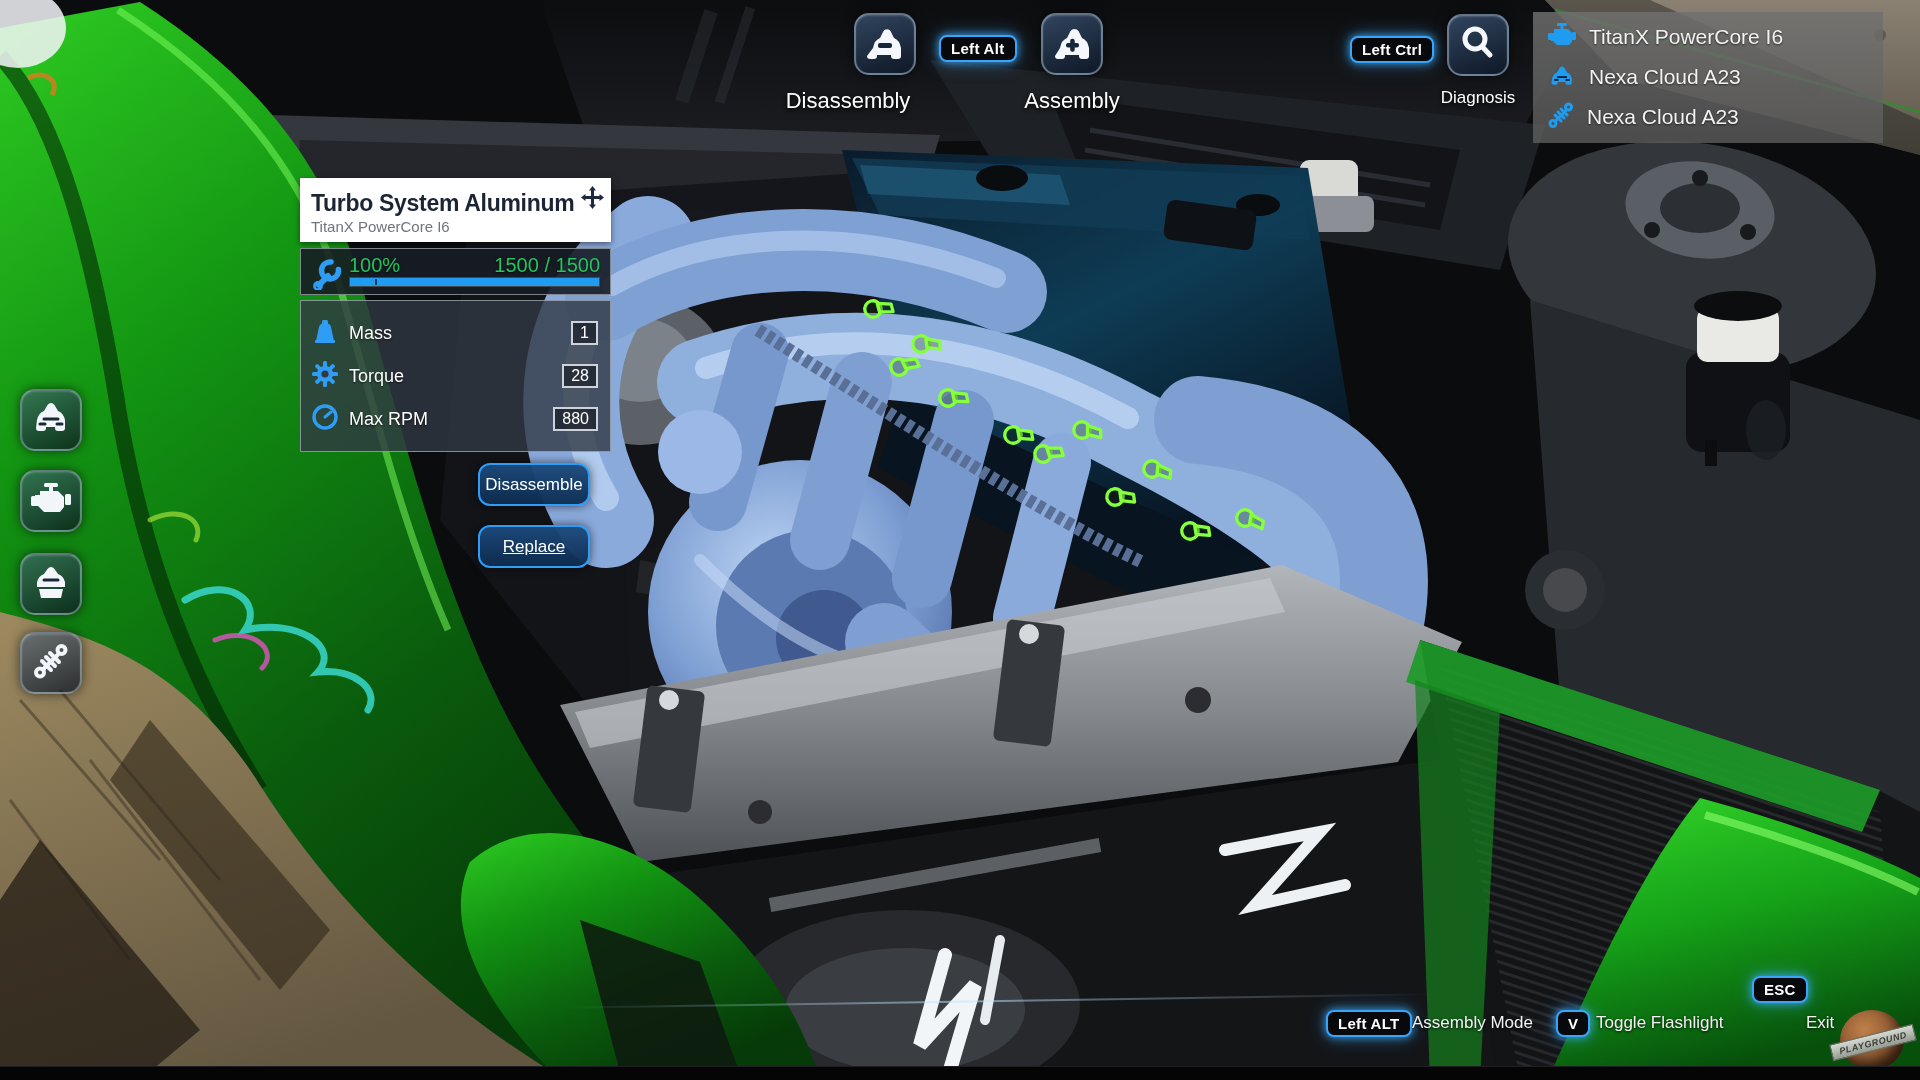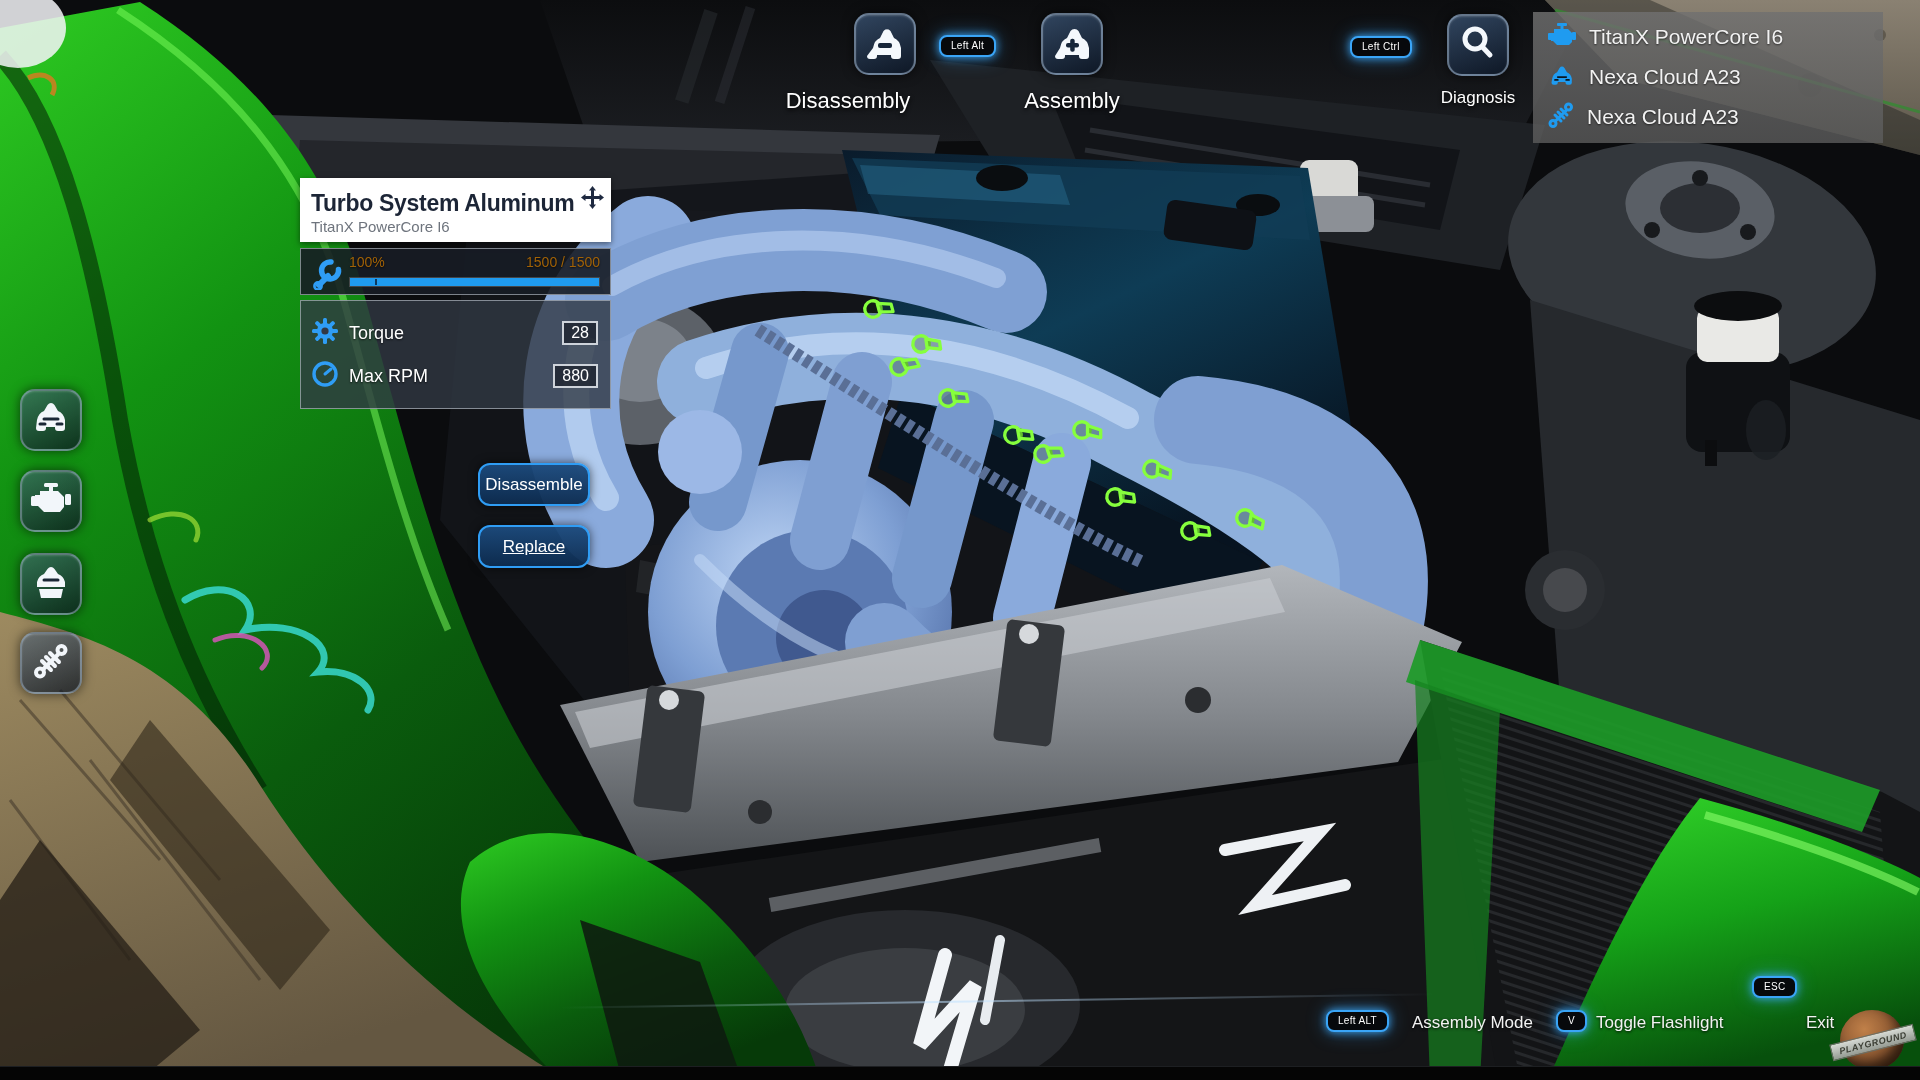--- a/index.html
+++ b/index.html
@@ -6,22 +6,22 @@
   html,body { background:#000; }
   .stage {
     position:relative; width:1920px; height:1080px; overflow:hidden;
     font-family:"Liberation Sans", sans-serif; background:#0a0b0d;
   }
   .scene { position:absolute; inset:0; }
 
   
   .keycap {
     position:absolute; display:inline-block; background:#07090c;
-    border:2px solid #3aa5f7; border-radius:8px; color:#fff; font-weight:400;
-    font-size:10px; line-height:1; padding:4px 10px; white-space:nowrap;
+    border:2px solid #3aa5f7; border-radius:8px; color:#fff; font-weight:700;
+    font-size:15px; line-height:1; padding:4px 10px; white-space:nowrap;
     box-shadow:0 0 9px rgba(58,165,247,.95), 0 0 20px rgba(58,165,247,.45);
     letter-spacing:.3px; z-index:30;
   }
 
   
   .tool-btn {
     position:absolute; width:62px; height:62px; border-radius:15px;
     background:linear-gradient(160deg, rgba(52,74,102,.92), rgba(14,24,39,.94));
     border:2px solid rgba(165,188,212,.55);
     box-shadow:0 0 12px rgba(0,0,0,.65), inset 0 1px 2px rgba(255,255,255,.18);
@@ -62,21 +62,21 @@
     display:flex; align-items:center; gap:7px; border:2px solid #ae2ed1;
     background:#230a2e; border-radius:13px; padding:3px 9px 3px 11px;
     color:#fff; font-size:13px; font-weight:700; letter-spacing:.4px;
     box-shadow:0 0 6px rgba(174,46,209,.4);
   }
   .sec-condition {
     margin-top:6px; height:47px; background:rgba(23,28,37,.9); padding:5px 10px 6px 8px;
   }
   .cond-wrench { position:absolute; left:9px; top:9px; }
   .cond-row { display:flex; justify-content:space-between; padding-left:40px; }
-  .cond-pct, .cond-val { color:#a16207; font-size:14px; text-shadow:0 1px 2px rgba(0,0,0,.7);text-align:right; }
+  .cond-pct, .cond-val { color:#22c55e; font-size:20px; text-shadow:0 1px 2px rgba(0,0,0,.7);text-align:right; }
   .cond-track {
     position:absolute; left:48px; right:10px; bottom:7px; height:10px;
     background:rgba(4,7,11,.85); border:1px solid rgba(255,255,255,.25);
   }
   .cond-fill { height:100%; background:#1f9bf0; position:relative; }
   .cond-tick { position:absolute; left:10%; top:1px; bottom:1px; width:2px; background:rgba(10,40,70,.85); }
   .sec-stats {
     margin-top:5px; background:rgba(49,56,67,.8); padding:16px 12px 16px 10px;
     display:flex; flex-direction:column; gap:11px;
   }
@@ -458,20 +458,33 @@
         <div class="cond-fill" style="width: 100%;"></div>
         <div class="cond-tick"></div>
       </div>
     </div>
 
     <div class="card-section sec-stats">
       <div class="stat-row">
         <span>
           <svg width="28" height="28" viewBox="0 0 28 28">
             <g fill="#2f9df5">
+              <rect x="11" y="3" width="6" height="5" rx="1.5"></rect>
+              <path d="M5 24 h18 l-3 -14 q-1 -4 -6 -4 q-5 0 -6 4 Z"></path>
+              <rect x="4" y="23" width="20" height="3" rx="1"></rect>
+            </g>
+          </svg>
+        </span>
+        <span class="stat-label">Mass</span>
+        <span class="stat-value">1</span>
+      </div>
+      <div class="stat-row">
+        <span>
+          <svg width="28" height="28" viewBox="0 0 28 28">
+            <g fill="#2f9df5">
               <rect x="12" y="1" width="4" height="26" rx="1.5"></rect>
               <rect x="1" y="12" width="26" height="4" rx="1.5"></rect>
               <rect x="12" y="1" width="4" height="26" rx="1.5" transform="rotate(45 14 14)"></rect>
               <rect x="1" y="12" width="26" height="4" rx="1.5" transform="rotate(45 14 14)"></rect>
               <circle cx="14" cy="14" r="8"></circle>
             </g>
             <circle cx="14" cy="14" r="3.6" fill="#323843"></circle>
           </svg>
         </span>
         <span class="stat-label">Torque</span>

